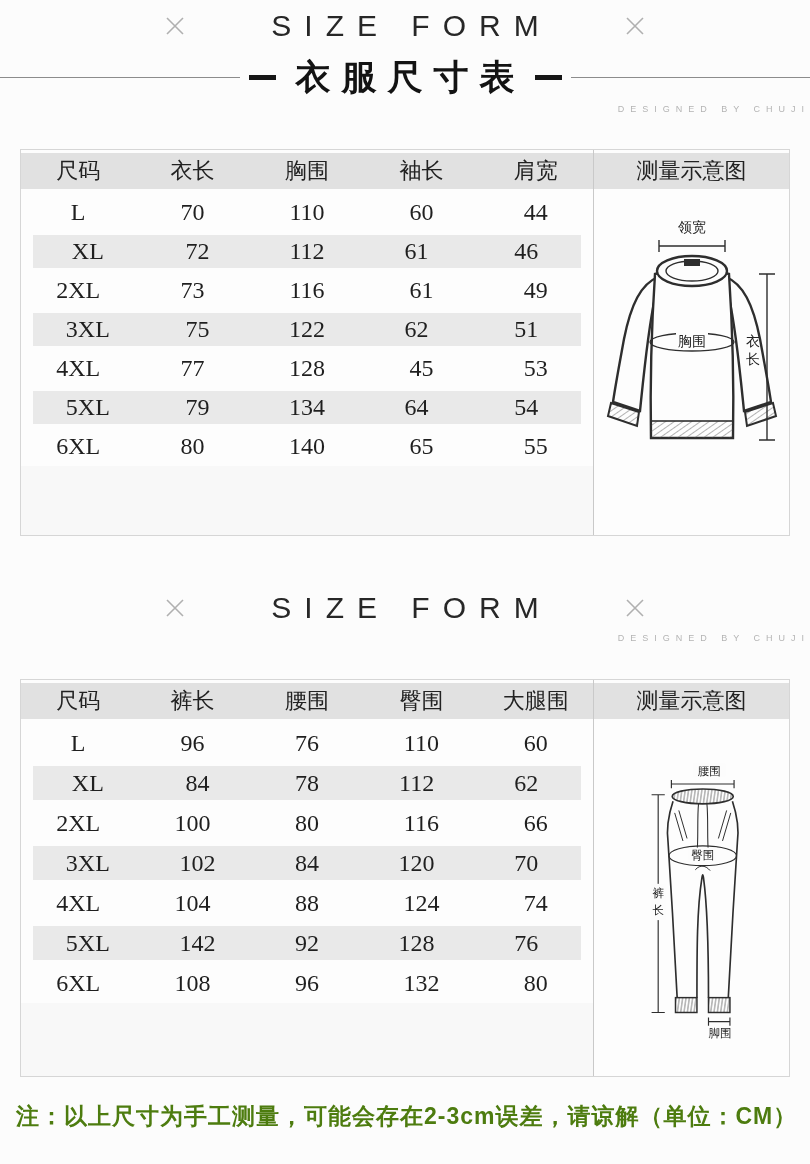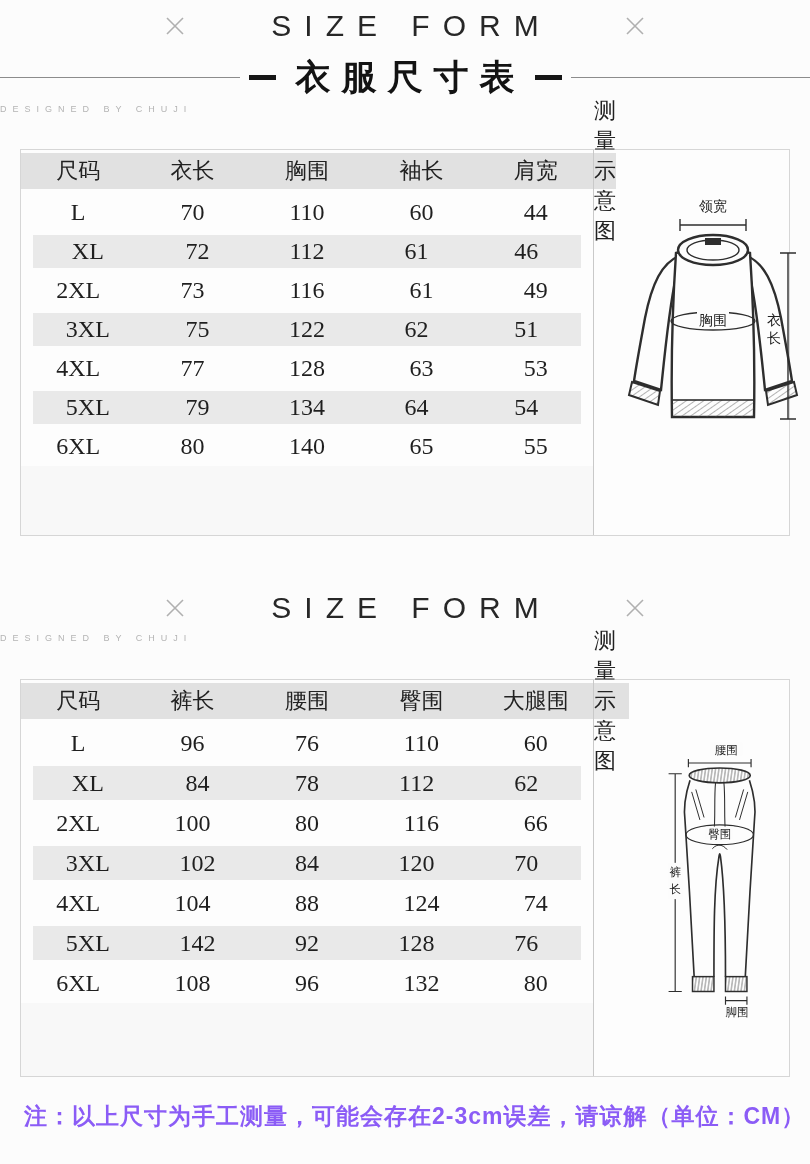--- a/index.html
+++ b/index.html
@@ -19,21 +19,21 @@
   }
   .x-mark { width:22px; height:22px; flex:0 0 auto; }
   .cn-row { display:flex; align-items:center; width:100%; margin-top:11px; height:42px; }
   .thin-line { flex:1; height:1px; background:#8c8c8c; }
   .thick-dash { width:27px; height:5px; background:#161616; margin:0 9px; flex:0 0 auto; }
   .cn-title {
     font-size:35px; font-weight:700; letter-spacing:11px; color:#131313;
     padding-left:11px; white-space:nowrap;
   }
   .designed {
-    text-align:left; font-size:9px; letter-spacing:6px; color:#b4b4b4;
+    text-align:right; font-size:9px; letter-spacing:6px; color:#b4b4b4;
     margin-top:6px; height:12px;
   }
 
   
   .size-table {
     width:770px; margin:33px 20px 0;
     display:flex; background:#fdfdfd;
     border:1px solid #d6d6d6;
   }
   .size-table.t1 { height:387px; }
@@ -52,34 +52,34 @@
     background:#e9e9e9; background-clip:content-box;
     padding:3px 12px;
   }
   .cell { flex:1; text-align:center; }
   .row:not(.thead) .cell {
     font-family:"Liberation Serif","DejaVu Serif",serif;
     font-size:24px; color:#1f1f1f;
   }
   .filler { flex:1; background:#f8f8f8; }
 
-  .diagram-col { width:196px; border-left:1px solid #c9c9c9; display:flex; flex-direction:row; }
+  .diagram-col { width:196px; border-left:1px solid #c9c9c9; display:flex; flex-direction:column; }
   .diagram-head {
     height:43px; background:#e1e1e1; background-clip:content-box;
     padding:3px 0 4px; font-size:22px; color:#222;
     display:flex; align-items:center; justify-content:center;
   }
   .diagram-body { flex:1; display:flex; align-items:center; justify-content:center; }
 
   .sketch-label { font-size:14px; fill:#222; font-family:"Liberation Sans","DejaVu Sans",sans-serif; }
 
   
   .note {
-    margin:24px 0 0 24px;
-    font-size:23px; font-weight:700; color:#8b5cf6;
+    margin:24px 0 0 16px;
+    font-size:23px; font-weight:700; color:#4d7c0f;
     letter-spacing:1px;
   }
 </style>
 </head>
 <body>
 
 <div class="form-header">
   <div class="en-row">
     <svg class="x-mark" viewBox="0 0 22 22">
       <path d="M3 3 L19 19 M19 3 L3 19" stroke="#b0b0b0" stroke-width="1.6" fill="none"></path>
@@ -133,21 +133,21 @@
       <span class="cell">3XL</span>
       <span class="cell">75</span>
       <span class="cell">122</span>
       <span class="cell">62</span>
       <span class="cell">51</span>
     </div>
     <div class="row">
       <span class="cell">4XL</span>
       <span class="cell">77</span>
       <span class="cell">128</span>
-      <span class="cell">63</span>
+      <span class="cell">45</span>
       <span class="cell">53</span>
     </div>
     <div class="row alt">
       <span class="cell">5XL</span>
       <span class="cell">79</span>
       <span class="cell">134</span>
       <span class="cell">64</span>
       <span class="cell">54</span>
     </div>
     <div class="row">

